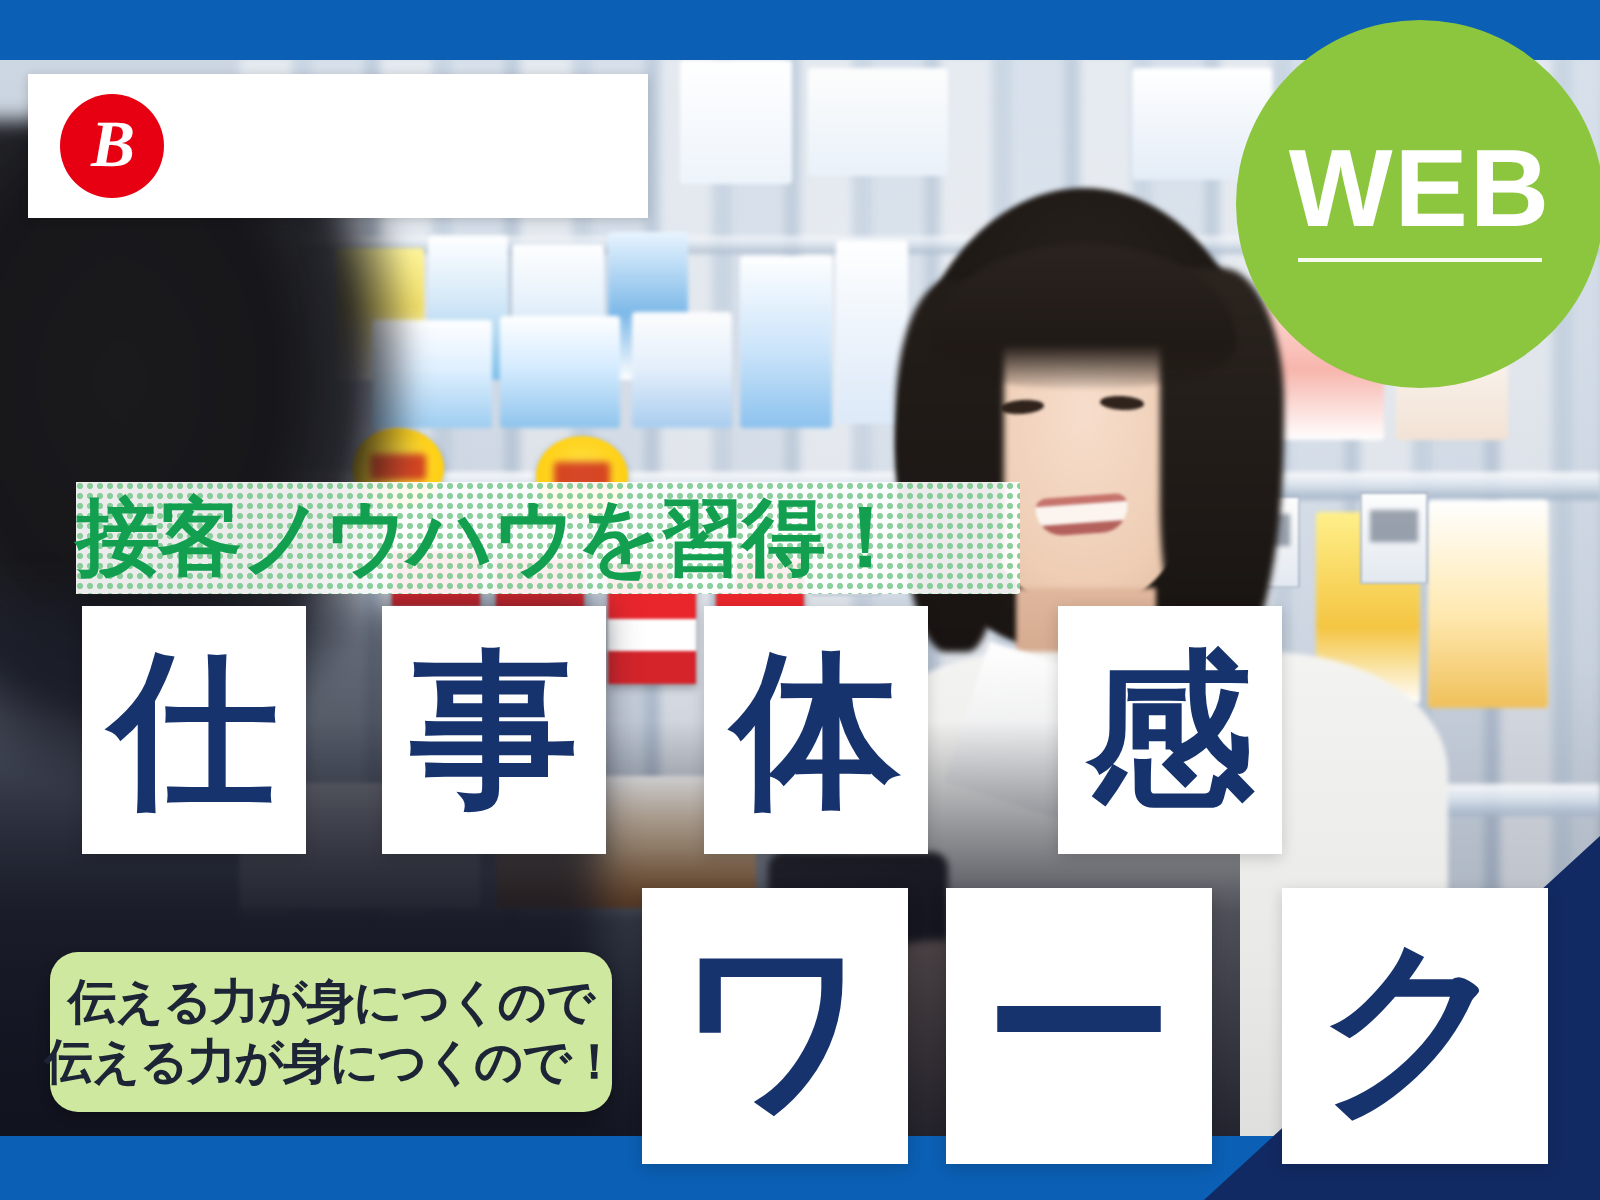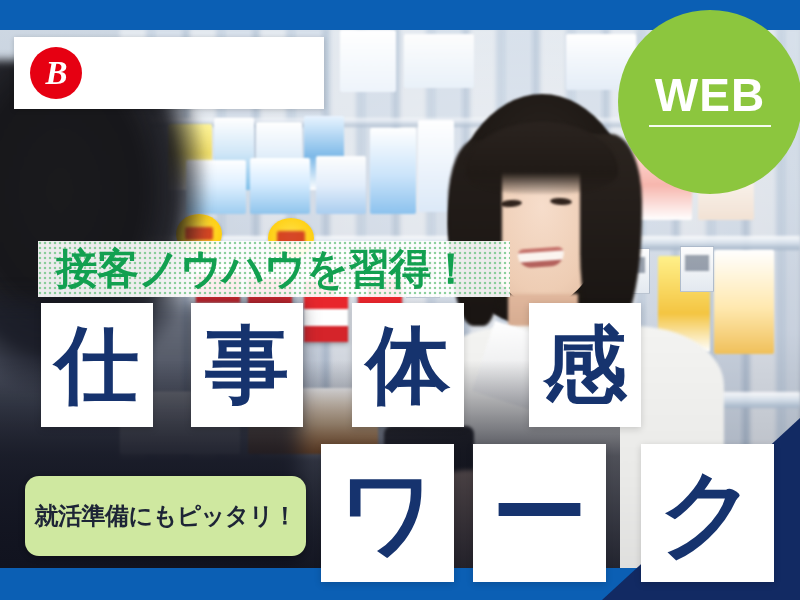--- a/index.html
+++ b/index.html
@@ -259,21 +259,21 @@
   .web-badge {
     position: absolute; left: 618px; top: 10px;
     width: 184px; height: 184px;
     border-radius: 50%;
     background: #8cc63e;
     display: flex; flex-direction: column;
     align-items: center; justify-content: center;
     color: #ffffff;
   }
   .web-badge .w-main {
-    font-size: 46px; font-weight: 700; line-height: 1;
+    font-size: 55px; font-weight: 700; line-height: 1;
     letter-spacing: 1px;
     font-family: "Liberation Sans", "DejaVu Sans", sans-serif;
   }
   .web-badge .w-rule {
     width: 122px; height: 2px;
     background: rgba(255,255,255,0.92);
     margin: 7px 0 6px 0;
   }
   .web-badge .w-sub {
     font-size: 40px; font-weight: 700; line-height: 1;
@@ -283,21 +283,21 @@
 
   
   .headline-band {
     position: absolute; left: 38px; top: 241px;
     width: 472px; height: 56px;
     background-color: rgba(255,255,255,0.92);
     background-image:
       radial-gradient(circle at 2px 2px, rgba(120,200,140,0.85) 1.4px, rgba(255,255,255,0) 1.6px);
     background-size: 5px 5px;
     display: flex; align-items: center;
-    padding-left: 18px;
+    padding-left: 0;
   }
   .headline-band .hl-text {
     color: #12a050;
     font-size: 42px;
     font-weight: 700;
     line-height: 1;
     letter-spacing: -1px;
     white-space: nowrap;
     font-family: "DejaVu Sans", "Liberation Sans", sans-serif;
   }
@@ -436,16 +436,17 @@
   <div class="kanji-card k1">仕</div>
   <div class="kanji-card k2">事</div>
   <div class="kanji-card k3">体</div>
   <div class="kanji-card k4">感</div>
 
   <div class="kanji-card k5">ワ</div>
   <div class="kanji-card k6">ー</div>
   <div class="kanji-card k7">ク</div>
 
   <div class="bubble">
-    <div class="b-line">就活準備にもピッタリ！</div>
+    <div class="b-line">伝える力が身につくので</div>
+    <div class="b-line">伝える力が身につくので！</div>
   </div>
 
 </div>
 
 </body></html>

